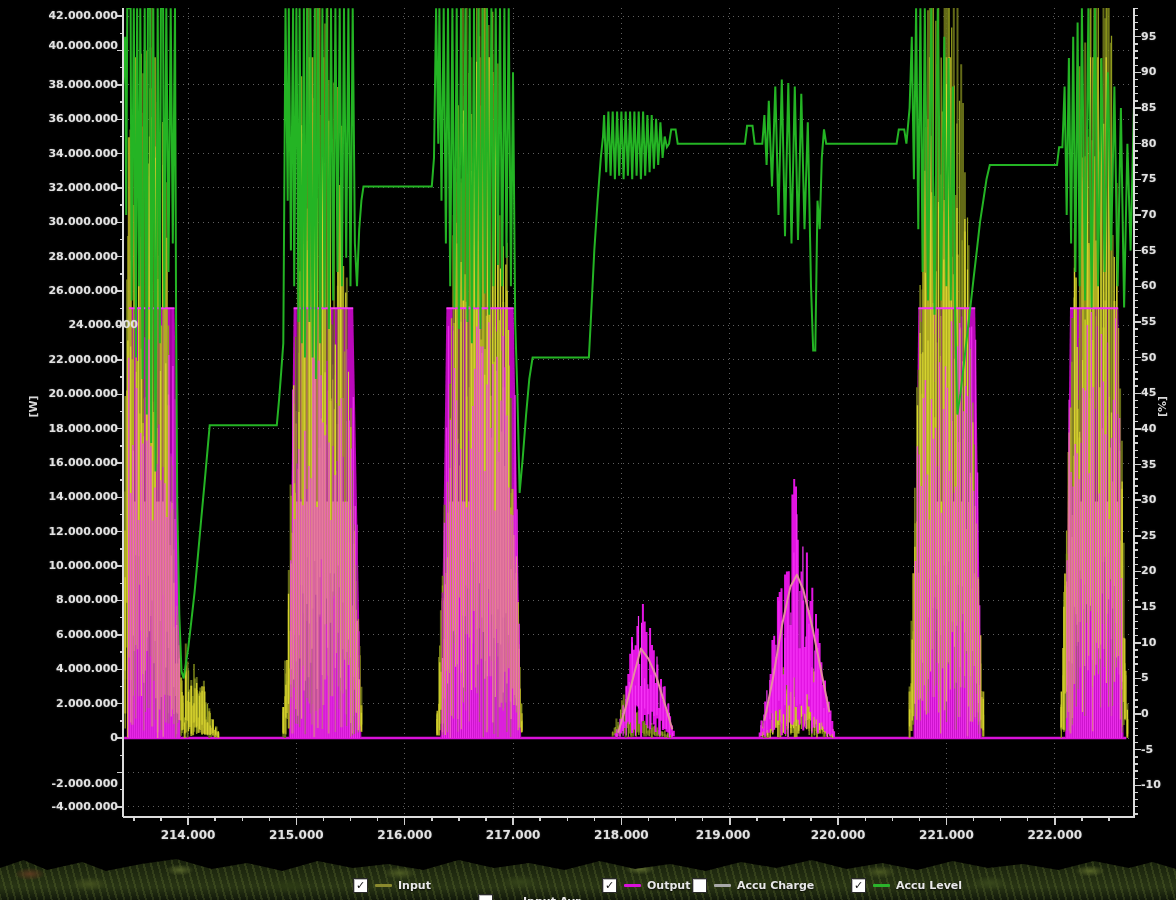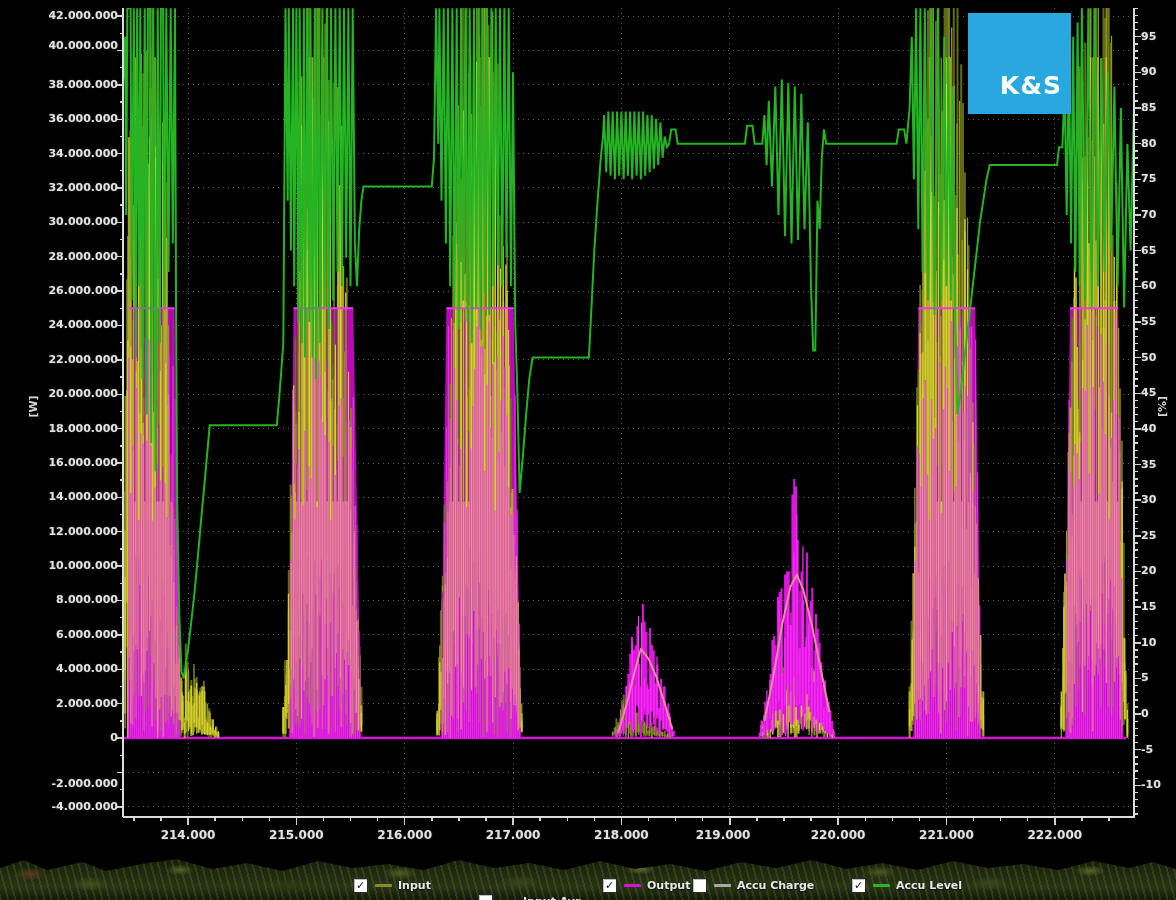--- a/index.html
+++ b/index.html
@@ -123,21 +123,21 @@
   <div id="labels">
       <div class="ylab" style="top: 9.02px;">42.000.000</div>
       <div class="ylab" style="top: 31px; margin-top: 8px;">40.000.000</div>
       <div class="ylab" style="top: 77.78px;">38.000.000</div>
       <div class="ylab" style="top: 112.16px;">36.000.000</div>
       <div class="ylab" style="top: 146.54px;">34.000.000</div>
       <div class="ylab" style="top: 180.92px;">32.000.000</div>
       <div class="ylab" style="top: 215.3px;">30.000.000</div>
       <div class="ylab" style="top: 249.68px;">28.000.000</div>
       <div class="ylab" style="top: 284.06px;">26.000.000</div>
-      <div class="ylab" style="top: 318.44px;">24.000.000</div>
+      <div class="ylab" style="top: 318.44px; padding-left: 20px;">24.000.000</div>
       <div class="ylab" style="top: 352.82px;">22.000.000</div>
       <div class="ylab" style="top: 387.2px;">20.000.000</div>
       <div class="ylab" style="top: 421.58px;">18.000.000</div>
       <div class="ylab" style="top: 455.96px;">16.000.000</div>
       <div class="ylab" style="top: 490.34px;">14.000.000</div>
       <div class="ylab" style="top: 524.72px;">12.000.000</div>
       <div class="ylab" style="top: 559.1px;">10.000.000</div>
       <div class="ylab" style="top: 593.48px;">8.000.000</div>
       <div class="ylab" style="top: 627.86px;">6.000.000</div>
       <div class="ylab" style="top: 662.24px;">4.000.000</div>
@@ -172,23 +172,20 @@
       <div class="xlab" style="left: 364.7px; top: 828px;">216.000</div>
       <div class="xlab" style="left: 473.05px; top: 828px;">217.000</div>
       <div class="xlab" style="left: 581.4px; top: 828px;">218.000</div>
       <div class="xlab" style="left: 683px; top: 828px;">219.000</div>
       <div class="xlab" style="left: 798.1px; top: 828px;">220.000</div>
       <div class="xlab" style="left: 906.45px; top: 828px;">221.000</div>
       <div class="xlab" style="left: 1014.8px; top: 828px;">222.000</div>
     </div>
   <div class="unitlab" style="left:22px;top:400px;">[W]</div>
   <div class="unitlab" style="left:1152px;top:400px;">[%]</div>
-  <div id="ks-logo">
-    <span>K&amp;S</span>
-  </div>
   <div id="grass"></div>
   <div id="legend">
       <div class="leg-item" style="left: 353px; top: 2px;">
         <div class="leg-cb">✓</div>
         <div class="leg-sw" style="background: rgb(138, 138, 46);"></div>
         <span class="leg-tx">Input</span>
       </div>
       <div class="leg-item" style="left: 478px; top: 2px; margin-top: 16px;">
         <div class="leg-cb"></div>
         <div class="leg-sw" style="background: rgb(214, 211, 47);"></div>

